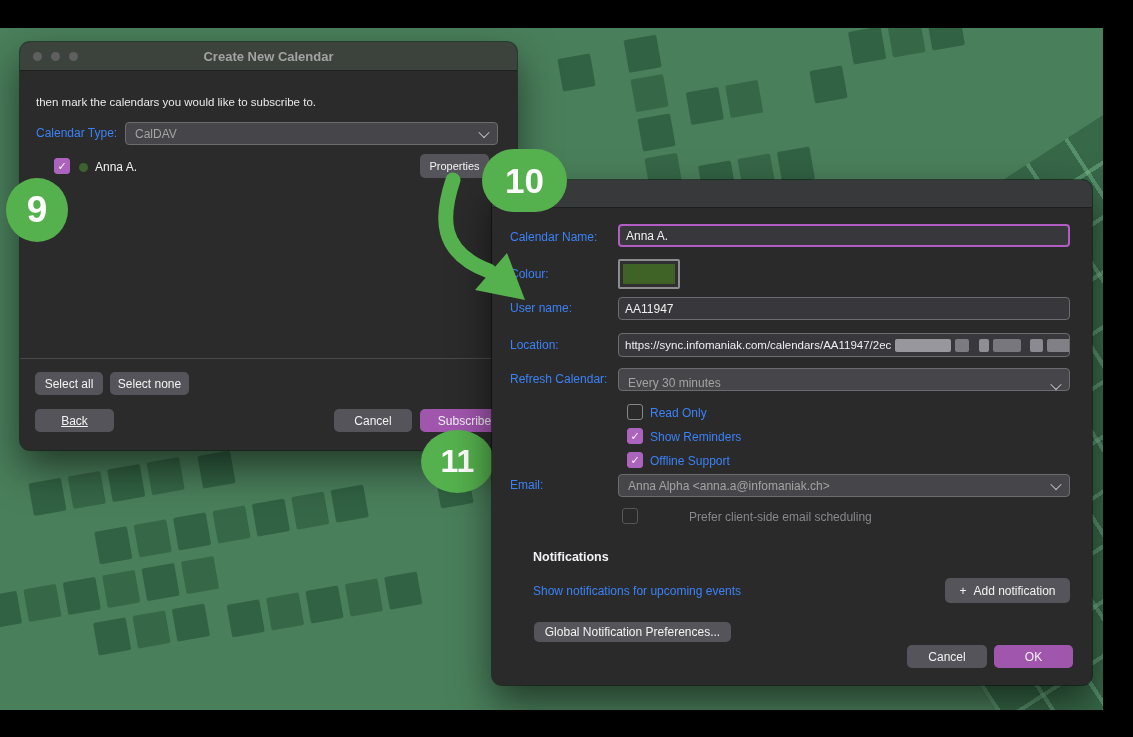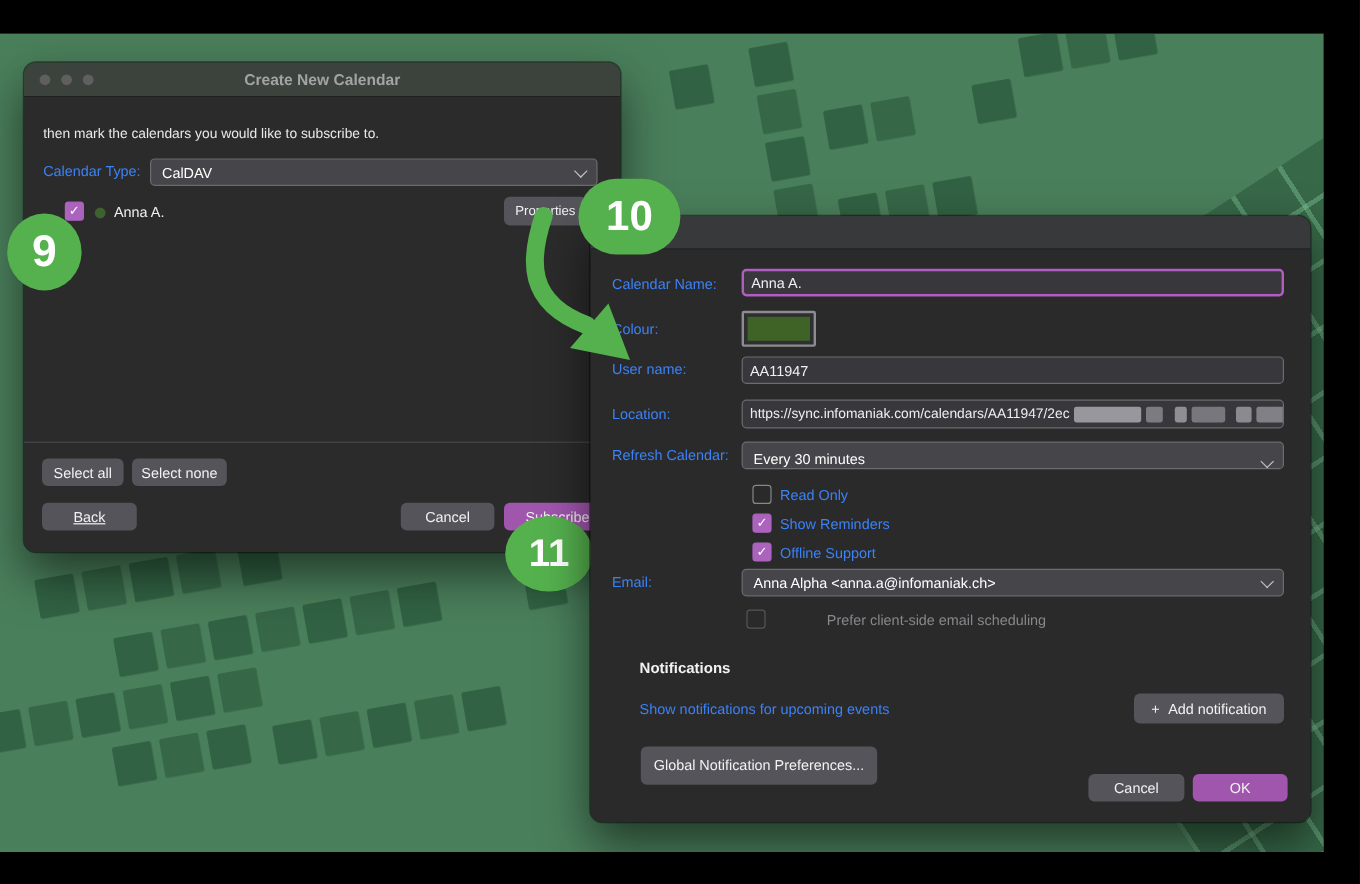--- a/index.html
+++ b/index.html
@@ -30,32 +30,32 @@
   .btn { position:absolute; display:flex; align-items:center; justify-content:center;
     background:#54545a; border-radius:5px; color:#f2f2f3; font-size:12px;
     cursor:default; white-space:nowrap; }
   .btn.primary { background:#a156ae; }
   .label { position:absolute; color:#3b82f6; white-space:nowrap; }
   .input { position:absolute; background:#38383c; border:1px solid #6b6b70;
     border-radius:4px; color:#f0f0f2; font-size:12px; padding:0 6px;
     font-family:"Liberation Sans", sans-serif; }
   .input.focus { border:2px solid #b15dc1; }
   .select { position:absolute; background:#46464a; border:1px solid #6b6b70;
-    border-radius:4px; display:flex; align-items:center; padding:0 9px; color:#ffffff; }
+    border-radius:4px; display:flex; align-items:center; padding:0 9px; color:#a3a3a3; }
   .chev { width:8px; height:8px; border-right:1.6px solid #c2c2c6; border-bottom:1.6px solid #c2c2c6;
     transform:rotate(45deg) translate(-1px,-1px); margin-left:auto; flex:0 0 auto; }
   .cb { position:absolute; width:16px; height:16px; border-radius:3px;
     border:1.5px solid #86868b; background:transparent;
     display:flex; align-items:center; justify-content:center;
     color:#fff; font-size:11px; line-height:1; }
   .cb.checked { background:#ab63bd; border-color:#ab63bd; }
   .cb.disabled { border-color:#55555a; }
 
   
-  .dlg-left { left:20px; top:52px; width:497px; height:408px; background:#2b2b2c; z-index:10; }
+  .dlg-left { left:20px; top:42px; width:497px; height:408px; background:#2b2b2c; z-index:10; }
   .dlg-left .titlebar { height:29px; background:#3c433d; }
   .lights { position:absolute; left:13px; top:10px; display:flex; gap:9px; }
   .lights span { width:9px; height:9px; border-radius:50%; background:#5e5f5e; }
   .dlg-title { position:absolute; left:0; right:0; top:0; height:29px; line-height:29px;
     text-align:center; color:#a2a3a2; font-weight:bold; font-size:13px; }
   .instr { position:absolute; left:16px; width:468px; font-size:11.5px; color:#e9e9ea; }
   .listbox-sep { position:absolute; left:0; right:0; top:316px; height:1px; background:#48484b; }
   .dot { position:absolute; width:9px; height:9px; border-radius:50%; background:#3e6130; }
 
   
@@ -273,21 +273,21 @@
 
     <span class="cb disabled" style="left:130px; top:328px;"></span>
     <span class="label muted" style="left:153px; top:330px;">Prefer client-side email scheduling</span>
 
     <span class="section-h" style="left:41px; top:370px;">Notifications</span>
     <span class="label" style="left:41px; top:404px;">Show notifications for upcoming events</span>
     <span class="btn" style="left:453px; top:398px; width:125px; height:25px; gap:7px;">
       <span>+</span>
       <span>Add notification</span>
     </span>
-    <span class="btn" style="left:42px; top:442px; width:197px; height:32px;">Global Notification Preferences...</span>
+    <span class="btn" style="left:42px; top:442px; width:197px; height:20px;">Global Notification Preferences...</span>
 
     <span class="btn" style="left:415px; top:465px; width:80px; height:23px;">Cancel</span>
     <span class="btn primary" style="left:502px; top:465px; width:79px; height:23px;">OK</span>
   </section>
 
   <svg class="arrow-svg" viewBox="0 0 1133 737">
     <path d="M453,180 C441,216 438,252 489,271" fill="none" stroke="#55b14e" stroke-width="15" stroke-linecap="round"></path>
     <polygon points="525,300 507,253 475,290" fill="#55b14e"></polygon>
   </svg>
   <div class="marker m10">10</div>

